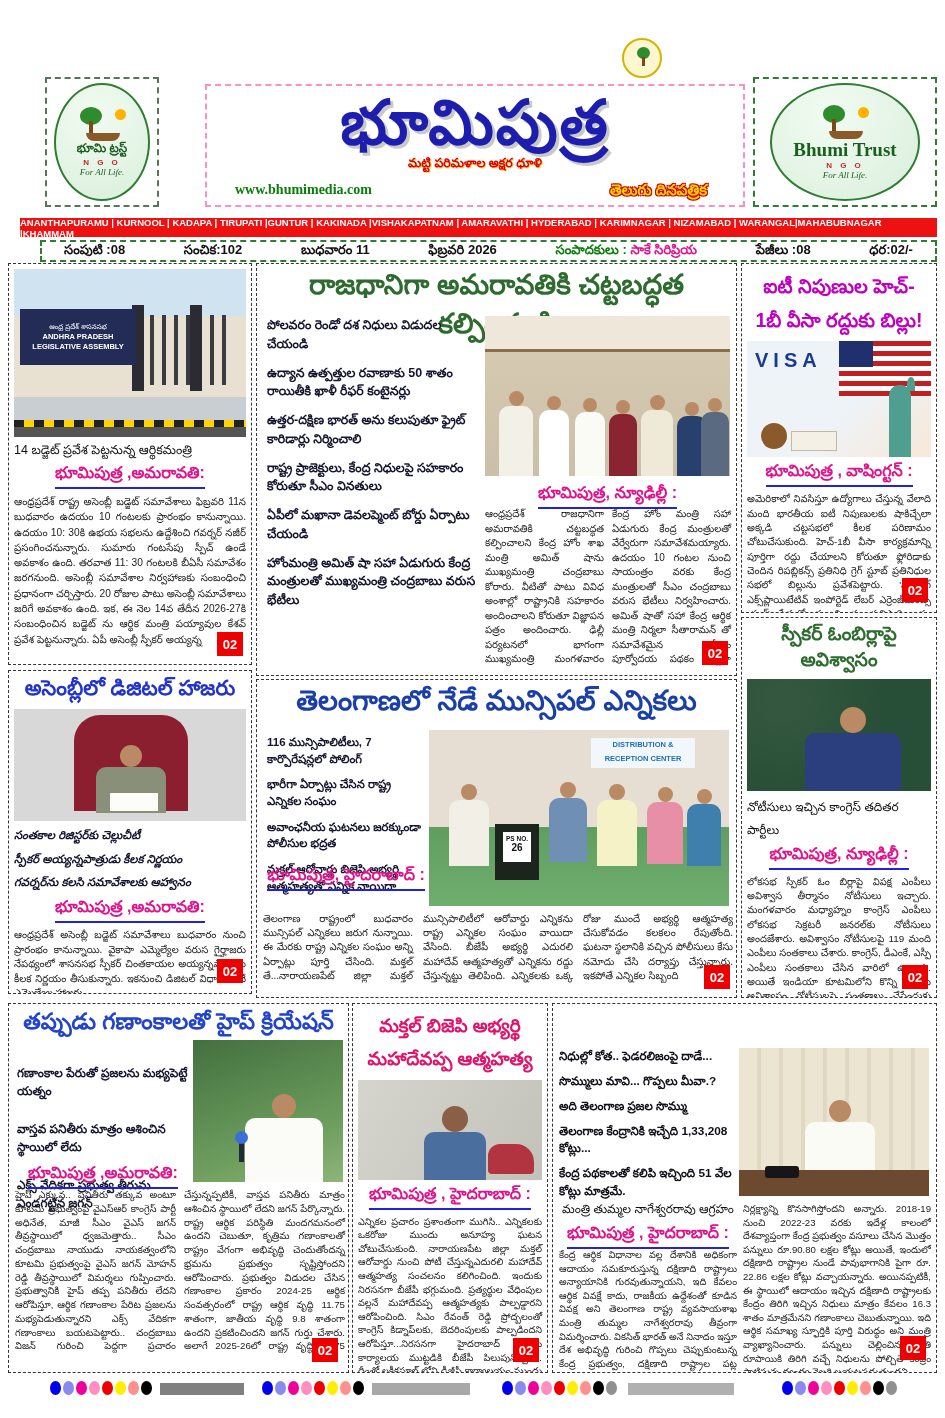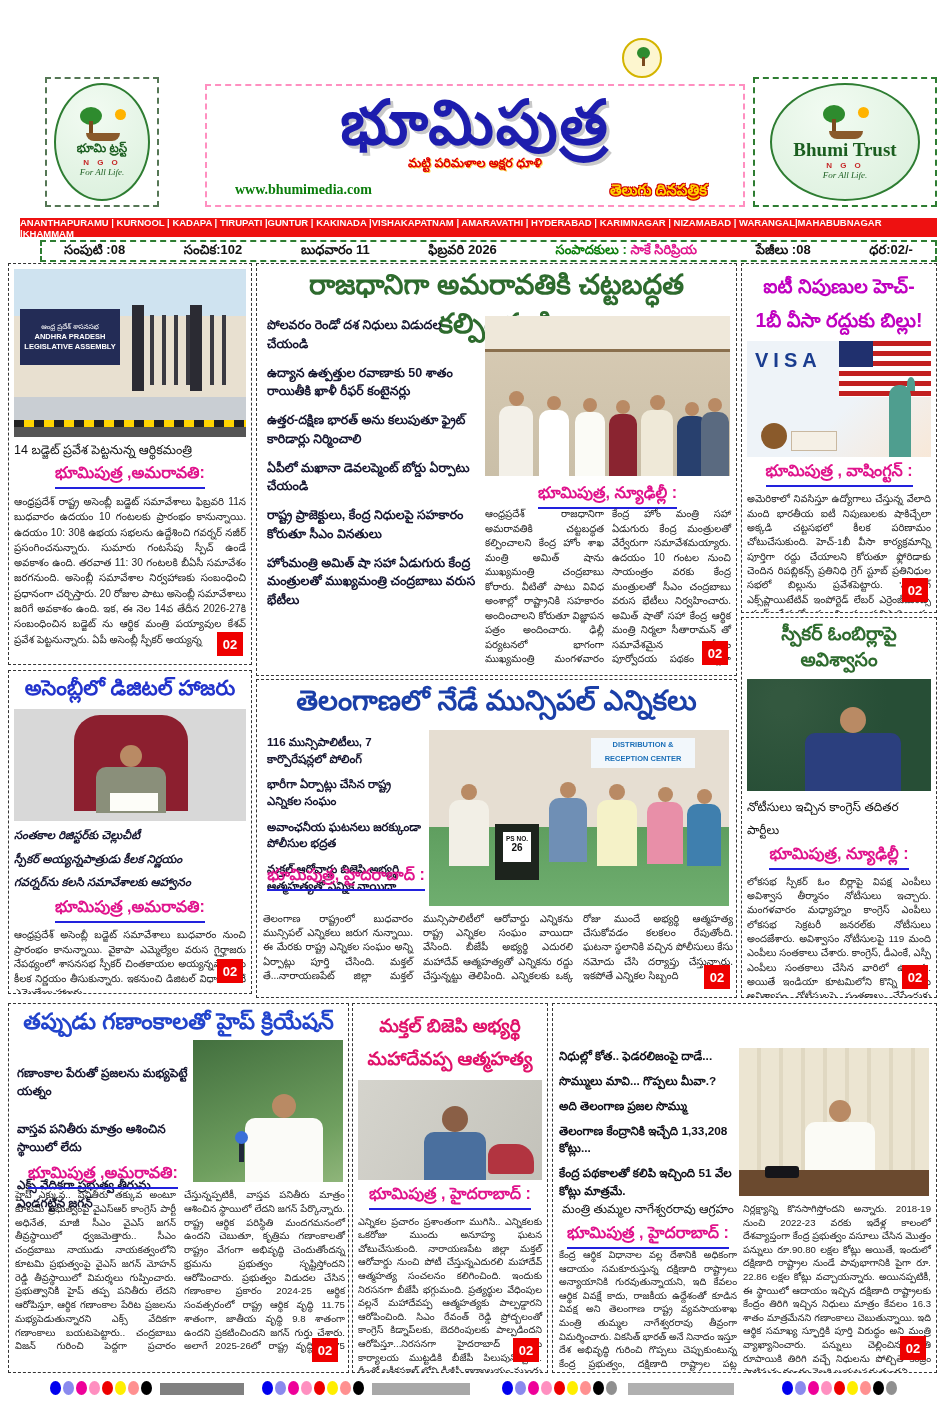--- a/index.html
+++ b/index.html
@@ -61,21 +61,21 @@
   .subhead { font-weight:normal; color:#111; }
   .photo { position:relative; overflow:hidden; }
   .p-person { position:absolute; }
   .p-head { border-radius:50%; margin:0 auto; }
   .p-torso { border-radius:10px 10px 0 0; margin:0 auto; }
 
   
   #a1 { left:8px; top:263px; width:244px; height:402px; }
   #a1 .photo { width:100%; height:168px;
     background:linear-gradient(180deg,#cfe3f0 0%,#cfe3f0 28%,#e8e0d0 28%,#e8e0d0 76%,#c9ced3 76%,#c9ced3 90%,#555 90%); }
-  .asm-sign { position:absolute; left:6px; top:40px; width:100px; height:56px; background:#232c56; color:#fff;
+  .asm-sign { position:absolute; left:6px; top:40px; width:116px; height:56px; background:#232c56; color:#fff;
               display:flex; flex-direction:column; align-items:center; justify-content:center; text-align:center; }
   .asm-sign .te { font-size:7px; }
   .asm-sign .en { font-size:7.5px; font-weight:bold; line-height:1.3; }
   .asm-gate { position:absolute; right:18px; top:46px; width:90px; height:70px;
               background:repeating-linear-gradient(90deg,#3a3a42 0 4px,transparent 4px 12px); }
   .asm-pillar { position:absolute; top:36px; width:12px; height:86px; background:#2b2b33; }
   .asm-curb { position:absolute; bottom:10px; left:0; right:0; height:7px;
               background:repeating-linear-gradient(90deg,#222 0 10px,#ffd400 10px 20px); }
   #a1 .headline { font-size:24px; color:#2e6b2e; margin-top:6px; }
   #a1 .subhead { font-size:12.5px; margin-top:6px; }
@@ -279,22 +279,22 @@
     <div class="bodytxt">ఆంధ్రప్రదేశ్ రాష్ట్ర అసెంబ్లీ బడ్జెట్ సమావేశాలు ఫిబ్రవరి 11న బుధవారం ఉదయం 10 గంటలకు ప్రారంభం కానున్నాయి. ఉదయం 10: 30కి ఉభయ సభలను ఉద్దేశించి గవర్నర్ నజీర్ ప్రసంగించనున్నారు. సుమారు గంటసేపు స్పీచ్ ఉండే అవకాశం ఉంది. తరవాత 11: 30 గంటలకి బీఏసీ సమావేశం జరగనుంది. అసెంబ్లీ సమావేశాల నిర్వహాణకు సంబంధించి ప్రధానంగా చర్చిస్తారు. 20 రోజుల పాటు అసెంబ్లీ సమావేశాలు జరిగే అవకాశం ఉంది. ఇక, ఈ నెల 14వ తేదీన 2026-27కి సంబంధించిన బడ్జెట్ ను ఆర్థిక మంత్రి పయ్యావుల కేశవ్ ప్రవేశ పెట్టనున్నారు. ఏపీ అసెంబ్లీ స్పీకర్ అయ్యన్న</div>
     <div class="badge">02</div>
   </div>
 
   <div id="a2" class="article">
     <div class="headline">రాజధానిగా అమరావతికి చట్టబద్ధత కల్పించండి</div>
     <div class="bullets">
       <div>పోలవరం రెండో దశ నిధులు విడుదల చేయండి</div>
       <div>ఉద్యాన ఉత్పత్తుల రవాణాకు 50 శాతం రాయితీకి ఖాళీ రీఫర్ కంటైనర్లు</div>
       <div>ఉత్తర-దక్షిణ భారత్ అను కలుపుతూ ఫ్రైట్ కారిడార్లు నిర్మించాలి</div>
+      <div>రాష్ట్ర ప్రాజెక్టులు, కేంద్ర నిధులపై సహకారం కోరుతూ సీఎం వినతులు</div>
       <div>ఏపీలో మఖానా డెవలప్మెంట్ బోర్డు ఏర్పాటు చేయండి</div>
-      <div>రాష్ట్ర ప్రాజెక్టులు, కేంద్ర నిధులపై సహకారం కోరుతూ సీఎం వినతులు</div>
       <div>హోంమంత్రి అమిత్ షా సహా ఏడుగురు కేంద్ర మంత్రులతో ముఖ్యమంత్రి చంద్రబాబు వరుస భేటీలు</div>
     </div>
     <div class="photo">
       <div class="dm-wall"></div>
       <div class="p-person" style="left:14px; bottom:0;">
         <div class="p-head skin" style="width:15px;height:15px;"></div>
           <div class="p-torso" style="width:34px;height:70px;background:#f3f0e8;"></div>
         </div>
       <div class="p-person" style="left:54px; bottom:0;">
         <div class="p-head skin" style="width:14px;height:14px;"></div>

